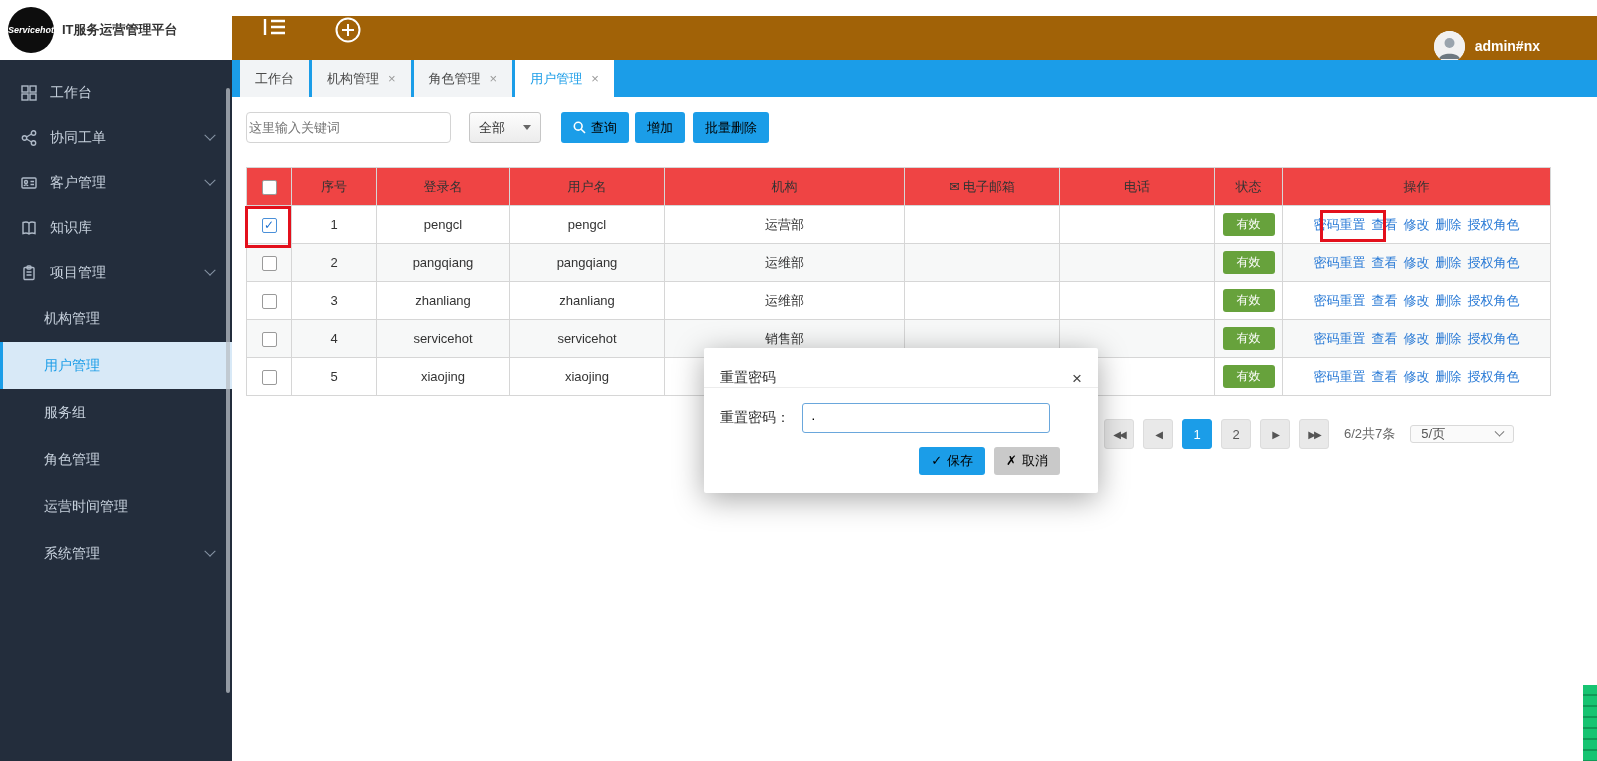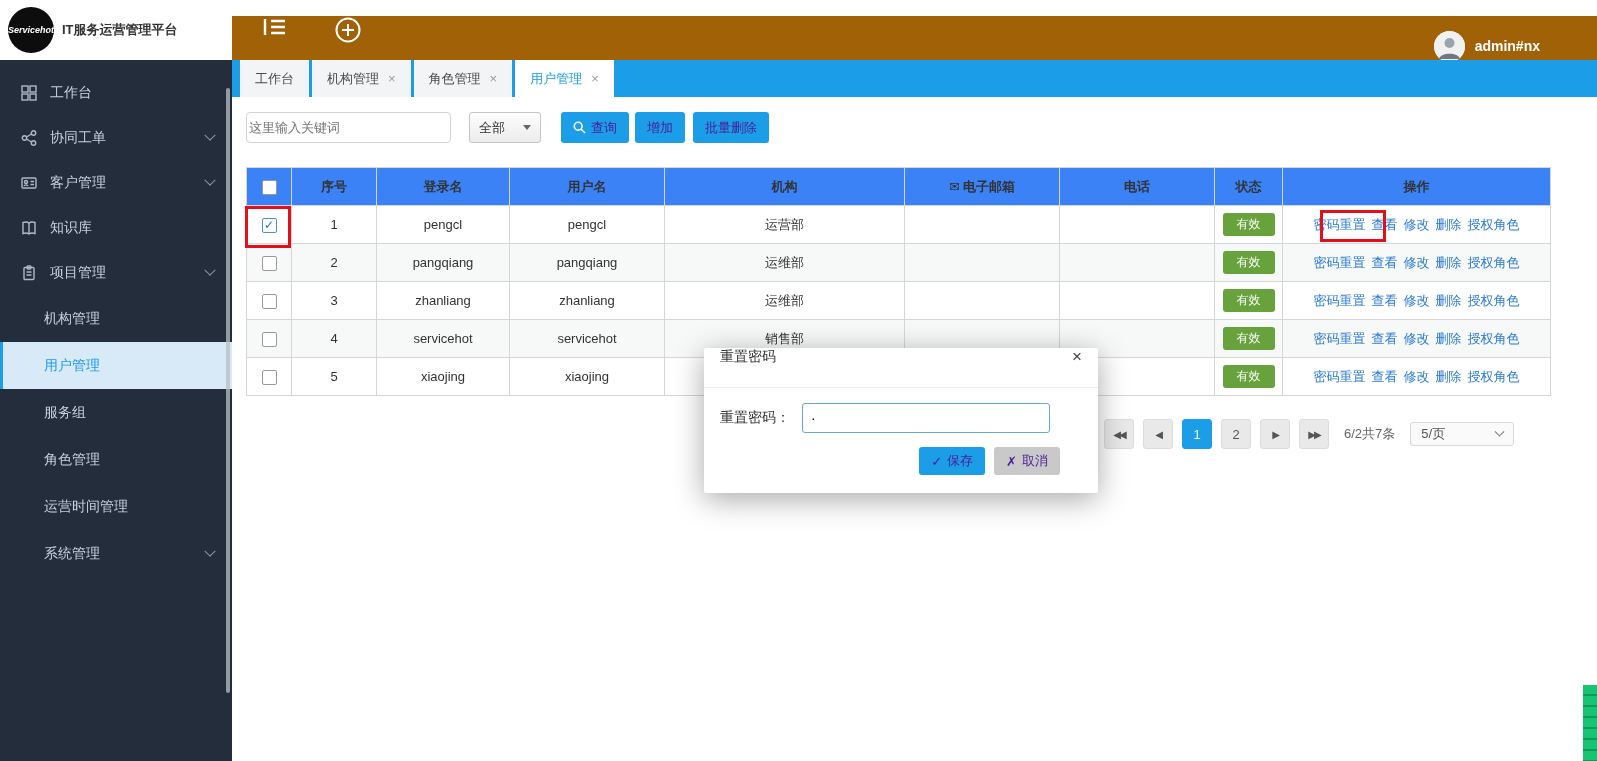--- a/index.html
+++ b/index.html
@@ -35,48 +35,48 @@
   .tab { background:#f2f4f6; display:flex; align-items:center; padding:0 15px; font-size:13px; color:#4a4a4a; gap:9px; cursor:pointer; }
   .tab.active { background:#fff; color:#1b9de8; }
   .tab .close { color:#9a9a9a; font-size:13px; line-height:1; cursor:pointer; }
 
   
   .content { position:absolute; left:232px; top:97px; width:1365px; height:664px; background:#fff; }
   .toolbar { display:flex; align-items:center; padding:15px 14px 0 14px; }
   .search-input { width:205px; height:31px; border:1px solid #d4d4d4; border-radius:4px; padding:0 2px; font-size:13px; color:#333; outline:none; }
   .filter-select { width:72px; height:31px; margin-left:18px; border:1px solid #c6c6c6; border-radius:3px; background:linear-gradient(#fdfdfd,#ececec); display:flex; align-items:center; padding:0 9px; font-size:13px; color:#333; cursor:pointer; }
   .filter-select .arrow { margin-left:auto; width:0; height:0; border-left:4px solid transparent; border-right:4px solid transparent; border-top:5px solid #666; }
-  .btn { height:31px; background:#1b9de8; color:#4c1d95; border:none; border-radius:3px; font-size:13px; padding:13px 12px; display:flex; align-items:center; gap:5px; cursor:pointer; font-family:Liberation Sans, sans-serif; }
+  .btn { height:31px; background:#1b9de8; color:#000000; border:none; border-radius:3px; font-size:13px; padding:13px 12px; display:flex; align-items:center; gap:5px; cursor:pointer; font-family:Liberation Serif, serif; }
   .btn-query { margin-left:20px; }
   .btn-add { margin-left:6px; }
   .btn-batch { margin-left:8px; }
 
   
   table.grid { border-collapse:collapse; table-layout:fixed; width:1304px; margin:24px 14px 0 14px; }
   .grid th, .grid td { border:1px solid #d6d6d6; height:38px; text-align:center; font-size:13px; color:#333; overflow:hidden; white-space:nowrap; }
-  .grid th { background:#3b82f6; font-weight:bold; }
+  .grid th { background:#ef4444; font-weight:normal; }
   .grid tr.even td { background:#f7f8f8; }
   .cb { display:inline-block; width:15px; height:15px; border:1px solid #9a9a9a; border-radius:2px; background:#fff; vertical-align:middle; line-height:13px; font-size:12px; cursor:pointer; }
   .cb.checked { border-color:#4a90d9; color:#1b6fd0; font-weight:bold; }
   .badge { display:inline-block; background:#67a23c; color:#fff; font-size:12px; padding:3px 14px; border-radius:3px; }
   .link { color:#2b7bd6; margin:0 3px; cursor:pointer; }
   .mail-glyph { font-size:13px; margin-right:3px; }
 
   
   .pagination { position:absolute; left:1104px; top:419px; display:flex; align-items:center; gap:9px; z-index:1; }
   .pgbtn { width:30px; height:30px; background:#e9e9e9; border:1px solid #dcdcdc; border-radius:3px; display:flex; align-items:center; justify-content:center; font-size:10px; color:#555; cursor:pointer; letter-spacing:-2px; }
   .pgbtn.num { font-size:13px; letter-spacing:0; }
   .pgbtn.current { background:#1b9de8; border-color:#1b9de8; color:#fff; }
   .pg-info { color:#666; font-size:13px; margin:0 6px; }
-  .pg-size { width:104px; height:24px; border:1px solid #d9d9d9; border-radius:3px; background:#fafafa; display:flex; align-items:center; padding:0 10px; font-size:13px; color:#555; cursor:pointer; }
+  .pg-size { width:104px; height:18px; border:1px solid #d9d9d9; border-radius:3px; background:#fafafa; display:flex; align-items:center; padding:0 10px; font-size:13px; color:#555; cursor:pointer; }
   .pg-size .chev2 { margin-left:auto; width:7px; height:7px; border-right:1.5px solid #777; border-bottom:1.5px solid #777; transform:rotate(45deg) translate(-2px,-2px); }
 
   
   .modal { position:absolute; left:704px; top:348px; width:394px; height:145px; background:#fff; box-shadow:0 6px 30px rgba(0,0,0,.35); z-index:10; border-radius:2px; }
-  .modal-header { height:40px; border-bottom:1px solid #ececec; display:flex; align-items:flex-start; padding:0 16px; font-size:14px; color:#333; }
+  .modal-header { height:40px; border-bottom:1px solid #ececec; display:flex; align-items:flex-end; padding:0 16px; font-size:14px; color:#333; }
   .modal-close { margin-left:auto; font-size:17px; color:#444; cursor:pointer; line-height:1; }
   .modal-body { display:flex; align-items:center; padding:15px 16px 0 16px; gap:12px; font-size:14px; color:#333; }
   .modal-input { width:248px; height:30px; border:1px solid #6aa7dc; border-radius:3px; padding:0 8px; font-size:14px; outline:none; }
   .modal-footer { display:flex; justify-content:flex-end; padding:14px 38px 0 0; gap:9px; }
   .btn-save { height:28px; }
   .btn-cancel { height:28px; background:#c9c9c9; }
 
   
   .annot { position:absolute; border:3px solid #e3101c; z-index:20; pointer-events:none; }
   #annot-checkbox { left:245px; top:206px; width:46px; height:42px; }

